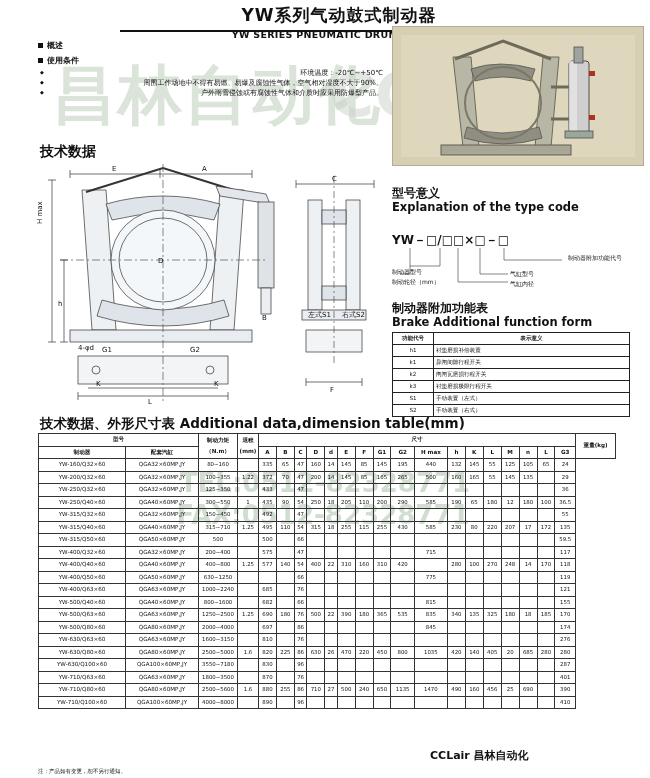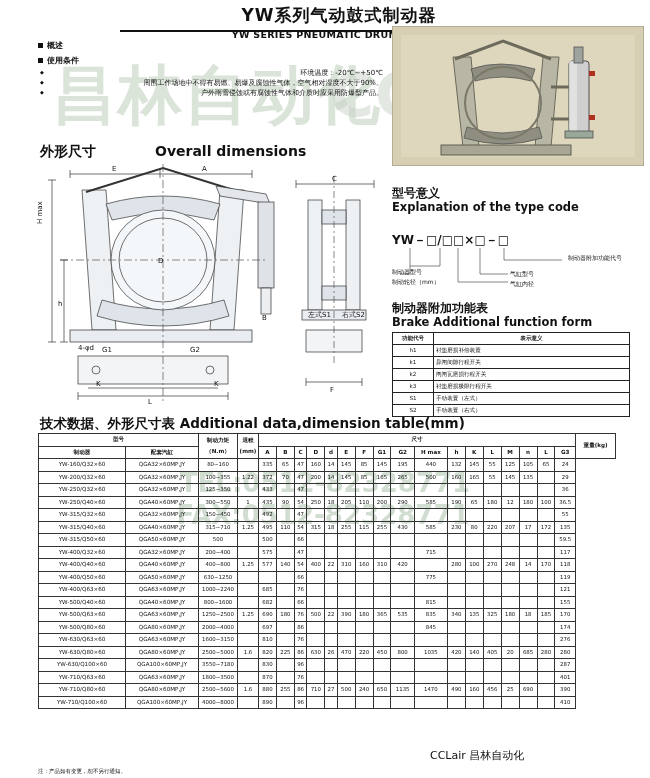--- a/index.html
+++ b/index.html
@@ -69,21 +69,21 @@
   .footnote{position:absolute;left:38px;top:768px;font-size:5.5px;}
   .pageno{position:absolute;left:26px;top:767px;font-size:12px;font-weight:bold;margin-top:33px;}
 
   
   .wm{position:absolute;pointer-events:none;font-weight:bold;}
   .wm-logo{left:52px;top:52px;font-size:64px;color:rgba(190,205,185,.55);letter-spacing:2px;
            font-family:"DejaVu Sans","Liberation Sans",sans-serif;}
   .wm-cc{left:330px;top:60px;font-size:60px;color:rgba(200,210,200,.5);letter-spacing:1px;}
   .wm-tel{left:0px;top:468px;width:650px;text-align:center;font-size:26px;color:rgba(150,180,150,.45);}
   .wm-fax{left:0px;top:500px;width:646px;text-align:center;font-size:26px;color:rgba(150,180,150,.45);}
-  .brandline{position:absolute;left:430px;top:748px;font-size:11px;font-weight:normal;color:#111;}
+  .brandline{position:absolute;left:430px;top:748px;font-size:11px;font-weight:bold;color:#111;}
 </style>
 </head>
 <body>
 
 <div class="page">
 
   <div class="wm wm-logo">昌林自动化</div>
   <div class="wm wm-cc">CCLair</div>
   <div class="wm wm-tel">TEL:0512-82328771</div>
   <div class="wm wm-fax">FAX:0512-82328771</div>
@@ -133,22 +133,21 @@
       <rect x="172" y="104" width="28" height="7" fill="#9aa89a" stroke="#4f4f4f" stroke-width=".8"></rect>
 
       <rect x="196" y="44" width="6" height="5" fill="#b03020"></rect>
       <rect x="196" y="88" width="6" height="5" fill="#b03020"></rect>
 
       <line x1="158" y1="60" x2="176" y2="60" stroke="#6c6a5b" stroke-width="3"></line>
       <line x1="158" y1="92" x2="176" y2="92" stroke="#6c6a5b" stroke-width="3"></line>
     </svg>
   </div>
 
-  <div class="sec-outer">外形尺寸</div>
-  <div class="sec-outer-en">Overall dimensions</div>
+  <div class="sec-outer">技术数据</div>
 
   <div class="draw">
     <svg width="360" height="248" viewBox="0 0 360 248">
       <g stroke="#333" fill="none" stroke-width=".7">
 
         <line x1="40" y1="14" x2="130" y2="14"></line>
           <line x1="40" y1="10" x2="40" y2="18"></line>
           <line x1="130" y1="10" x2="130" y2="18"></line>
         <line x1="130" y1="14" x2="222" y2="14"></line>
           <line x1="222" y1="10" x2="222" y2="18"></line>

